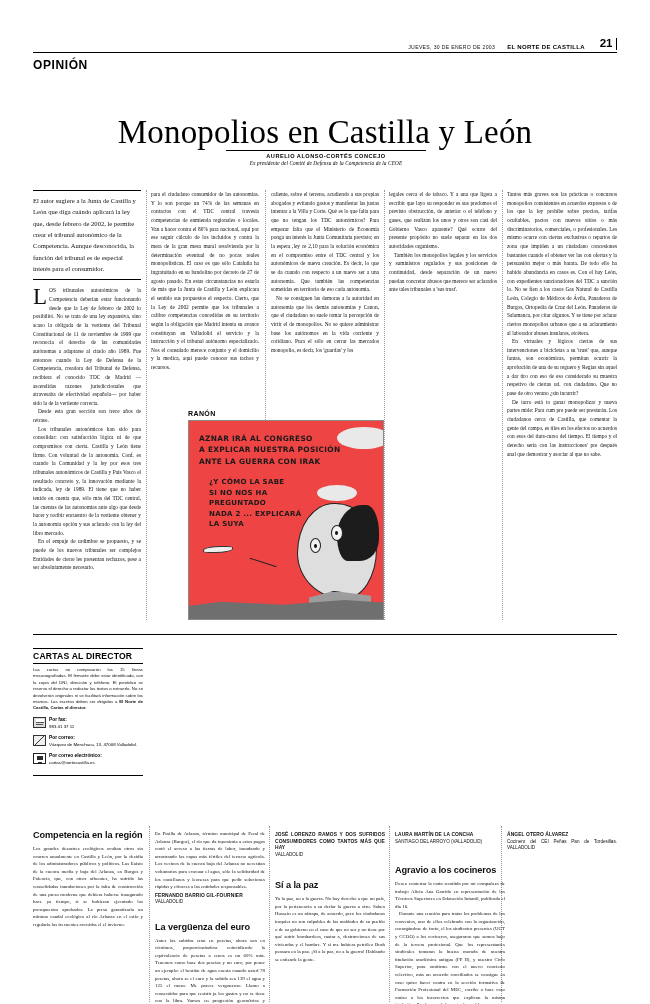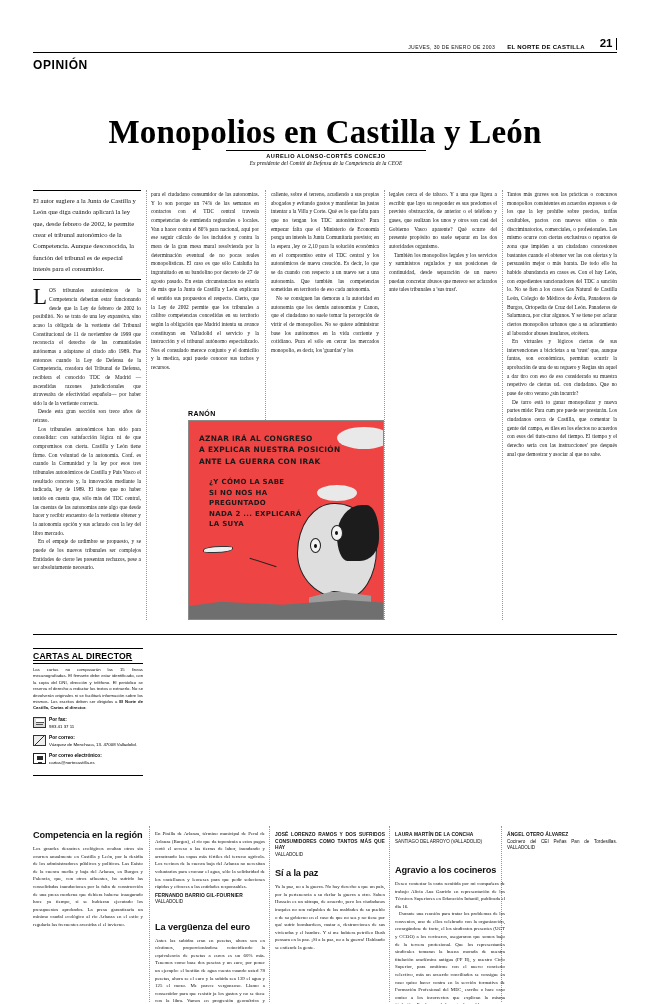--- a/index.html
+++ b/index.html
@@ -40,21 +40,21 @@
     position:absolute; left:33px; top:58px;
     font-family:"Liberation Sans", sans-serif;
     font-weight:bold; font-size:12px; letter-spacing:.6px;
   }
 
   
   .headline {
     position:absolute; left:33px; top:92px; width:584px;
     text-align:center;
     font-family:"Liberation Serif", serif;
-    font-size:33px; font-weight:bold; letter-spacing:.2px;
+    font-size:33px; font-weight:normal; letter-spacing:.2px;
     line-height:1.1;
   }
   .byline-wrap {
     position:absolute; left:212px; top:150px; width:228px; text-align:center;
   }
   .byline-rule { border-top:.8px solid #000; width:200px; margin:0 auto 2px; }
   .byline-name {
     font-family:"Liberation Sans", sans-serif;
     font-weight:bold; font-size:5.6px; letter-spacing:.5px;
   }
@@ -144,21 +144,21 @@
           background:#222; transform:rotate(18deg); }
 
   
   .bigrule { position:absolute; left:33px; top:634px; width:584px; border-top:1.6px solid #000; }
 
   
   .cartas-box { position:absolute; left:33px; top:648px; width:110px; }
   .cartas-rule-top { border-top:1.3px solid #000; margin-bottom:2px; }
   .cartas-title {
     font-family:"Liberation Sans", sans-serif;
-    font-weight:bold; font-size:8.6px; letter-spacing:.2px;text-decoration:underline;
+    font-weight:bold; font-size:8.6px; letter-spacing:.2px;
   }
   .cartas-rule-mid { border-top:1.1px solid #000; margin:2px 0 3px; }
   .cartas-note {
     font-family:"Liberation Sans", sans-serif;
     font-size:4.25px; line-height:1.5; text-align:justify; color:#111;
   }
   .cartas-note b { font-weight:bold; }
   .contact-row { display:flex; align-items:flex-start; gap:3px; margin-top:5px; }
   .ic { width:13px; height:11px; flex:0 0 13px; position:relative; }
   .ic-fax { background:#dcdcdc; border:1px solid #333; }
@@ -338,21 +338,21 @@
       <div class="lsig">FERNANDO BARRIO GIL-FOURNIER</div>
       <div class="lcity">VALLADOLID</div>
       <h2 class="lhead" style="margin-top:16px">La vergüenza del euro</h2>
       <p class="lbody ni">Antes las subidas eran en pesetas, ahora son en céntimos, proporcionándose coincidiendo la equivalencia de pesetas a euros es un 60% más. Tenemos como base dos pesetas y un euro, por poner un ejemplo: el bestián de agua cuesta cuando usted 78 pesetas, ahora se el euro y la subida sea 139 el agua y 125 el mozo. Me parece vergonzoso. Llamo a consentidor para que resistir ja los gastos y no se tiene con la libra. Vamos en progresión geométrica y terminaremos por tener nuevo poder: adquisitivo. Terminaremos como Argentina. Máxima: no consumir, bajada de precios.</p>
     </div>
 
     <div class="lcol l3">
       <p class="lbody ni"></p>
       <div class="lsig">JOSÉ LORENZO RAMOS Y DOS SUFRIDOS CONSUMIDORES COMO TANTOS MÁS QUE HAY</div>
       <div class="lcity">VALLADOLID</div>
-      <h2 class="lhead" style="margin-top:10px">Sí a la paz</h2>
+      <h2 class="lhead" style="margin-top:22px">Sí a la paz</h2>
       <p class="lbody ni">Ya la paz, no a la guerra. No hay derecho a que un país, por la pertenencia a su derlar la guerra a otro. Saben Hussein es un sátrapa, de acuerdo, pero los ciudadanos iraquíes no son culpables de las maldades de su pueblo o de su gobierno en el caso de que no sea y no tiene por qué sufrir bombardeos, matar a, destrucciones de sus viviendas y el hambre. Y si me hubiera petróleo Bush pensara en la paz. ¡Sí a la paz, no a la guerra! Hablando se entiende la gente.</p>
     </div>
 
     <div class="lcol l4">
       <div class="lsig">LAURA MARTÍN DE LA CONCHA</div>
       <div class="lcity">SANTIAGO DEL ARROYO (VALLADOLID)</div>
       <h2 class="lhead" style="margin-top:20px">Agravio a los cocineros</h2>
       <p class="lbody ni">Deseo contestar la carta remitida por mi compañera de trabajo Alicia Ana Garrido en representación de los Técnicos Superiores en Educación Infantil, publicada el día 16.</p>
       <p class="lbody">Durante una reunión para tratar los problemas de los convenios, uno de ellos celebrado con la organización, encargándose de facto, el los sindicatos presentes (UGT y CCOO) a los cocineros, aseguraron que somos bajo de la tercera profesional. Que los representantes sindicales tomaran la buena morada de nuestra titulación académica antigua (FP II), y nuestro Ciclo Superior, para omitirme con el nuevo concierto celectivo, más un acuerdo conciliados se consigue en caso quiso hacer contra en la sección formativa de Formación Profesional del MEC, escribe o hace caso omiso a los incorrectos que explican la misma titulación. Puede ser el demostrado problema por que no satisfacer un plan de categoría? Cuando por quedó la categoría de cocineros me refería en el titulación del (FP I), y vuelve en buscan la FP I. Quiero abre dos pasos, a tres cocineros nos hacen de categoría profesional con un silencio indique porque abajo es el representativo de los sitios compañeros de trabajo de peso argumentos obsesiono.</p>
     </div>

